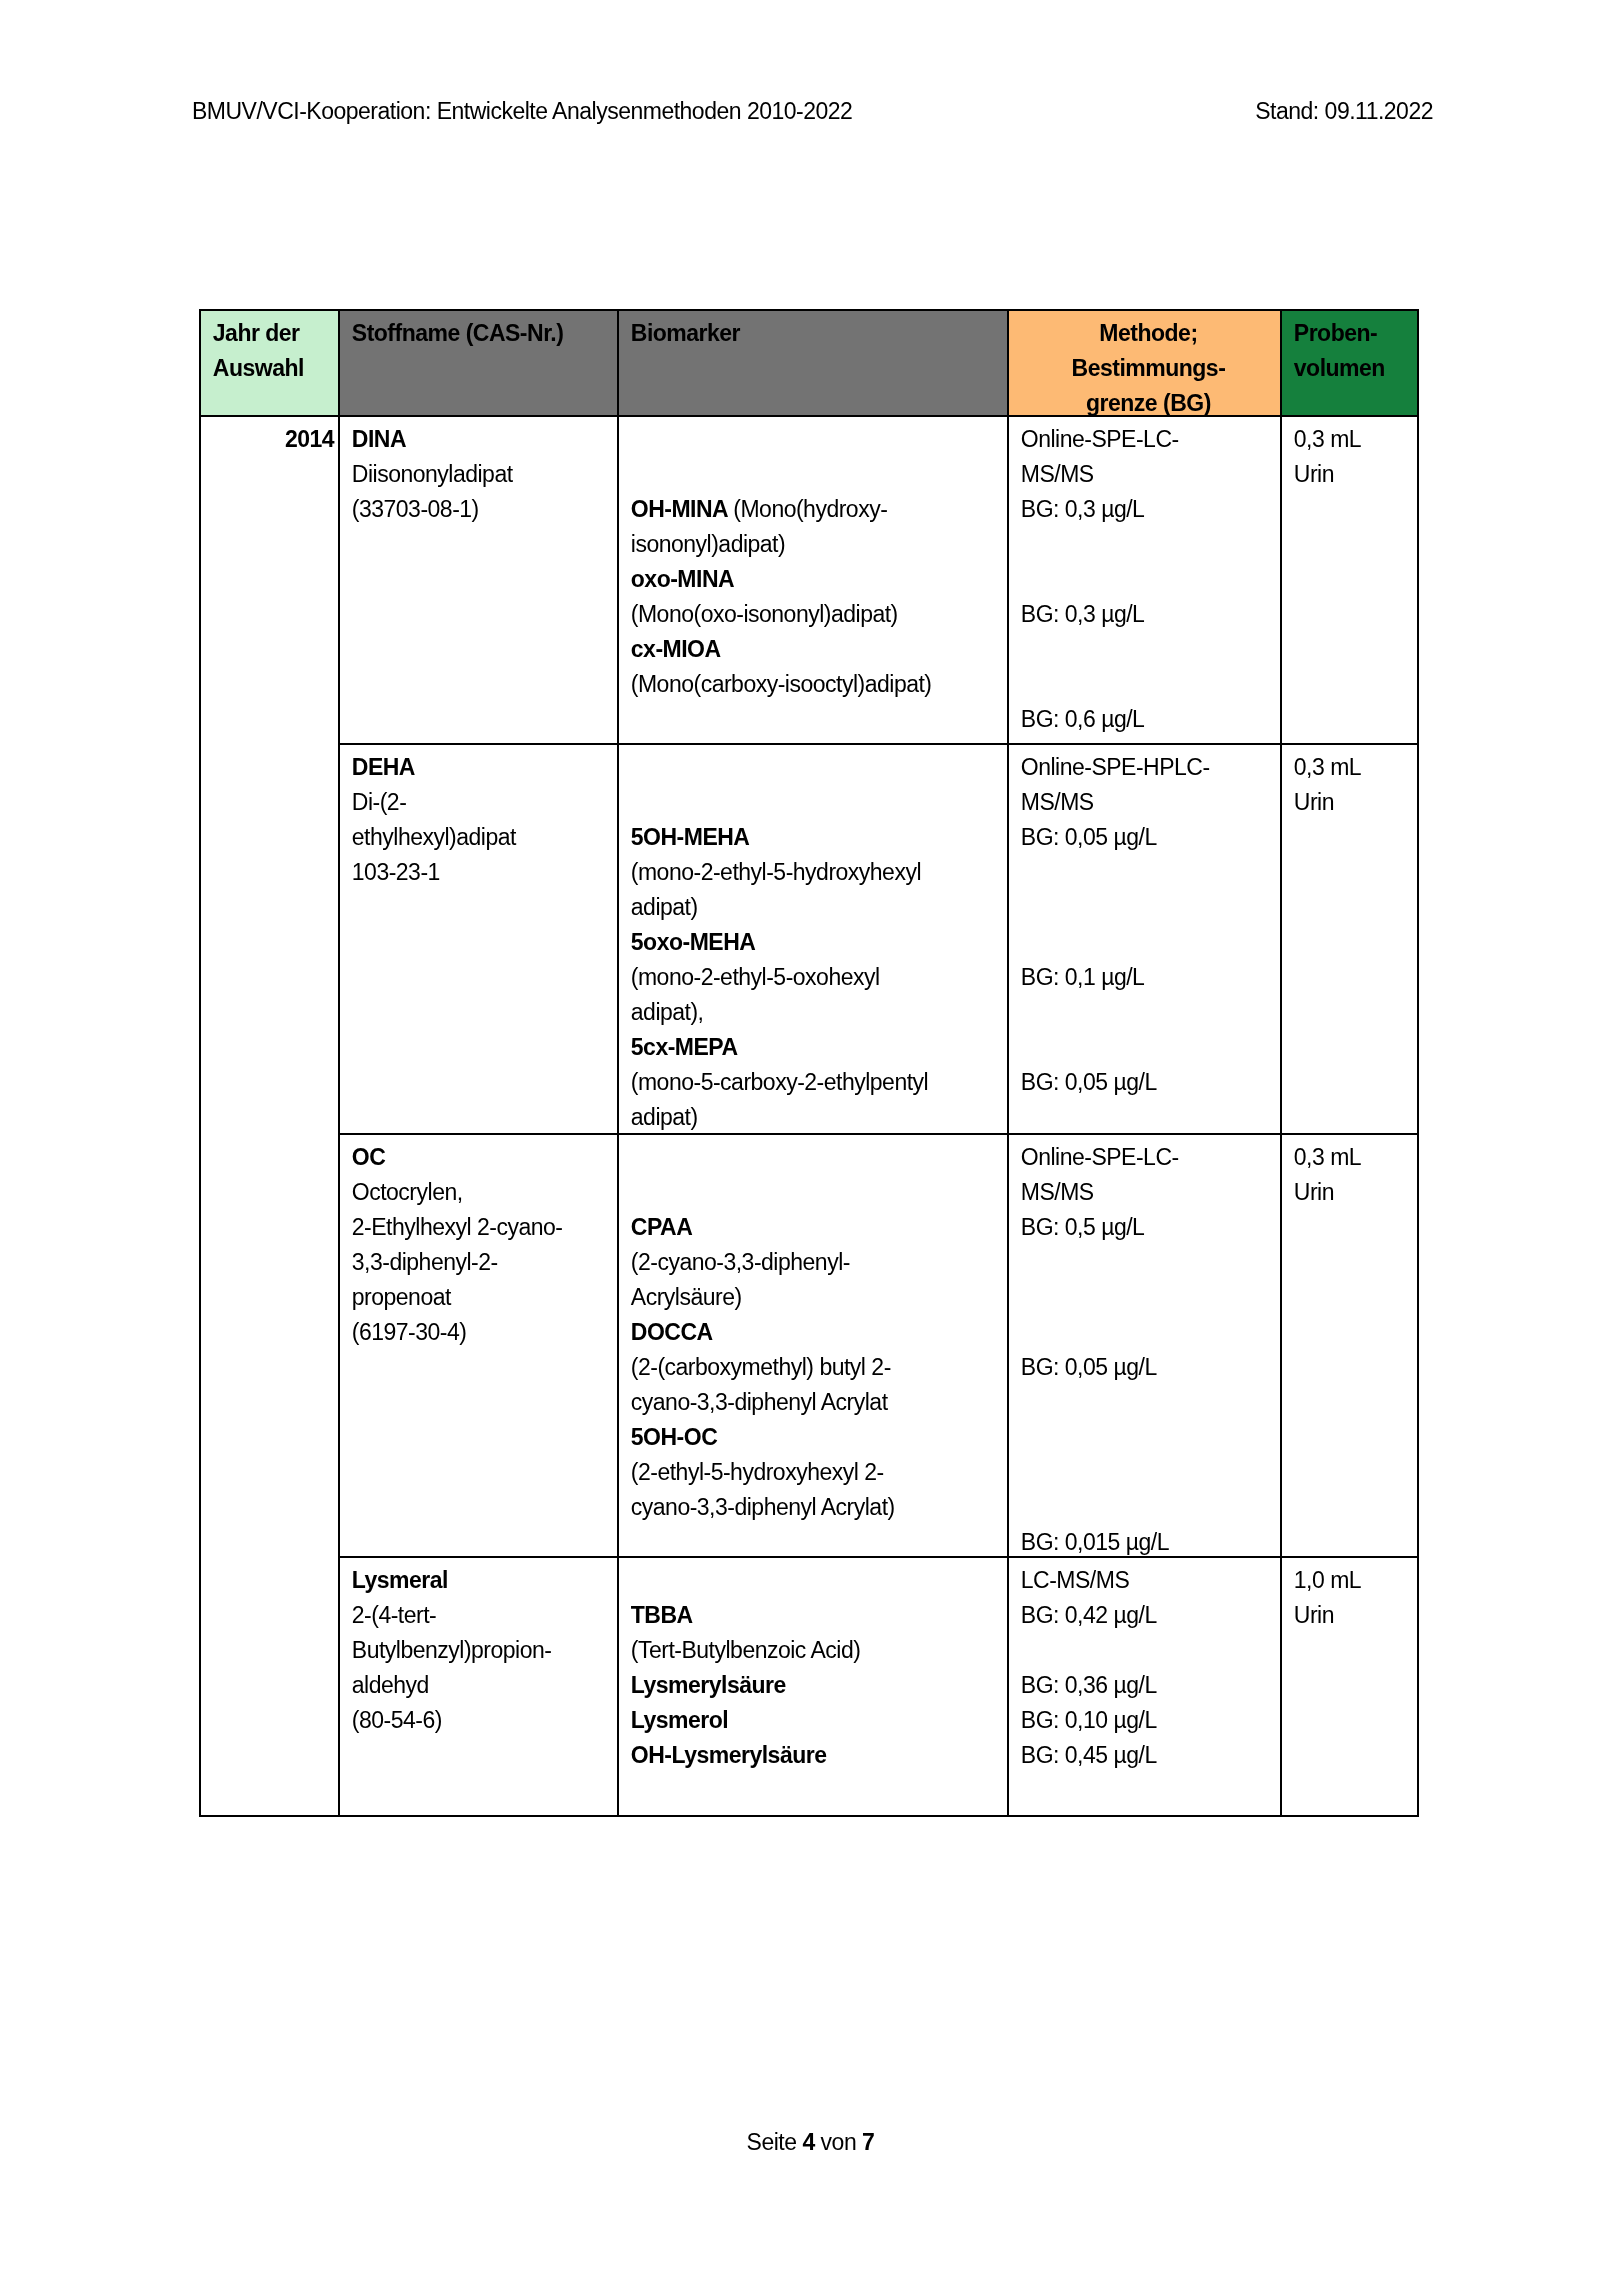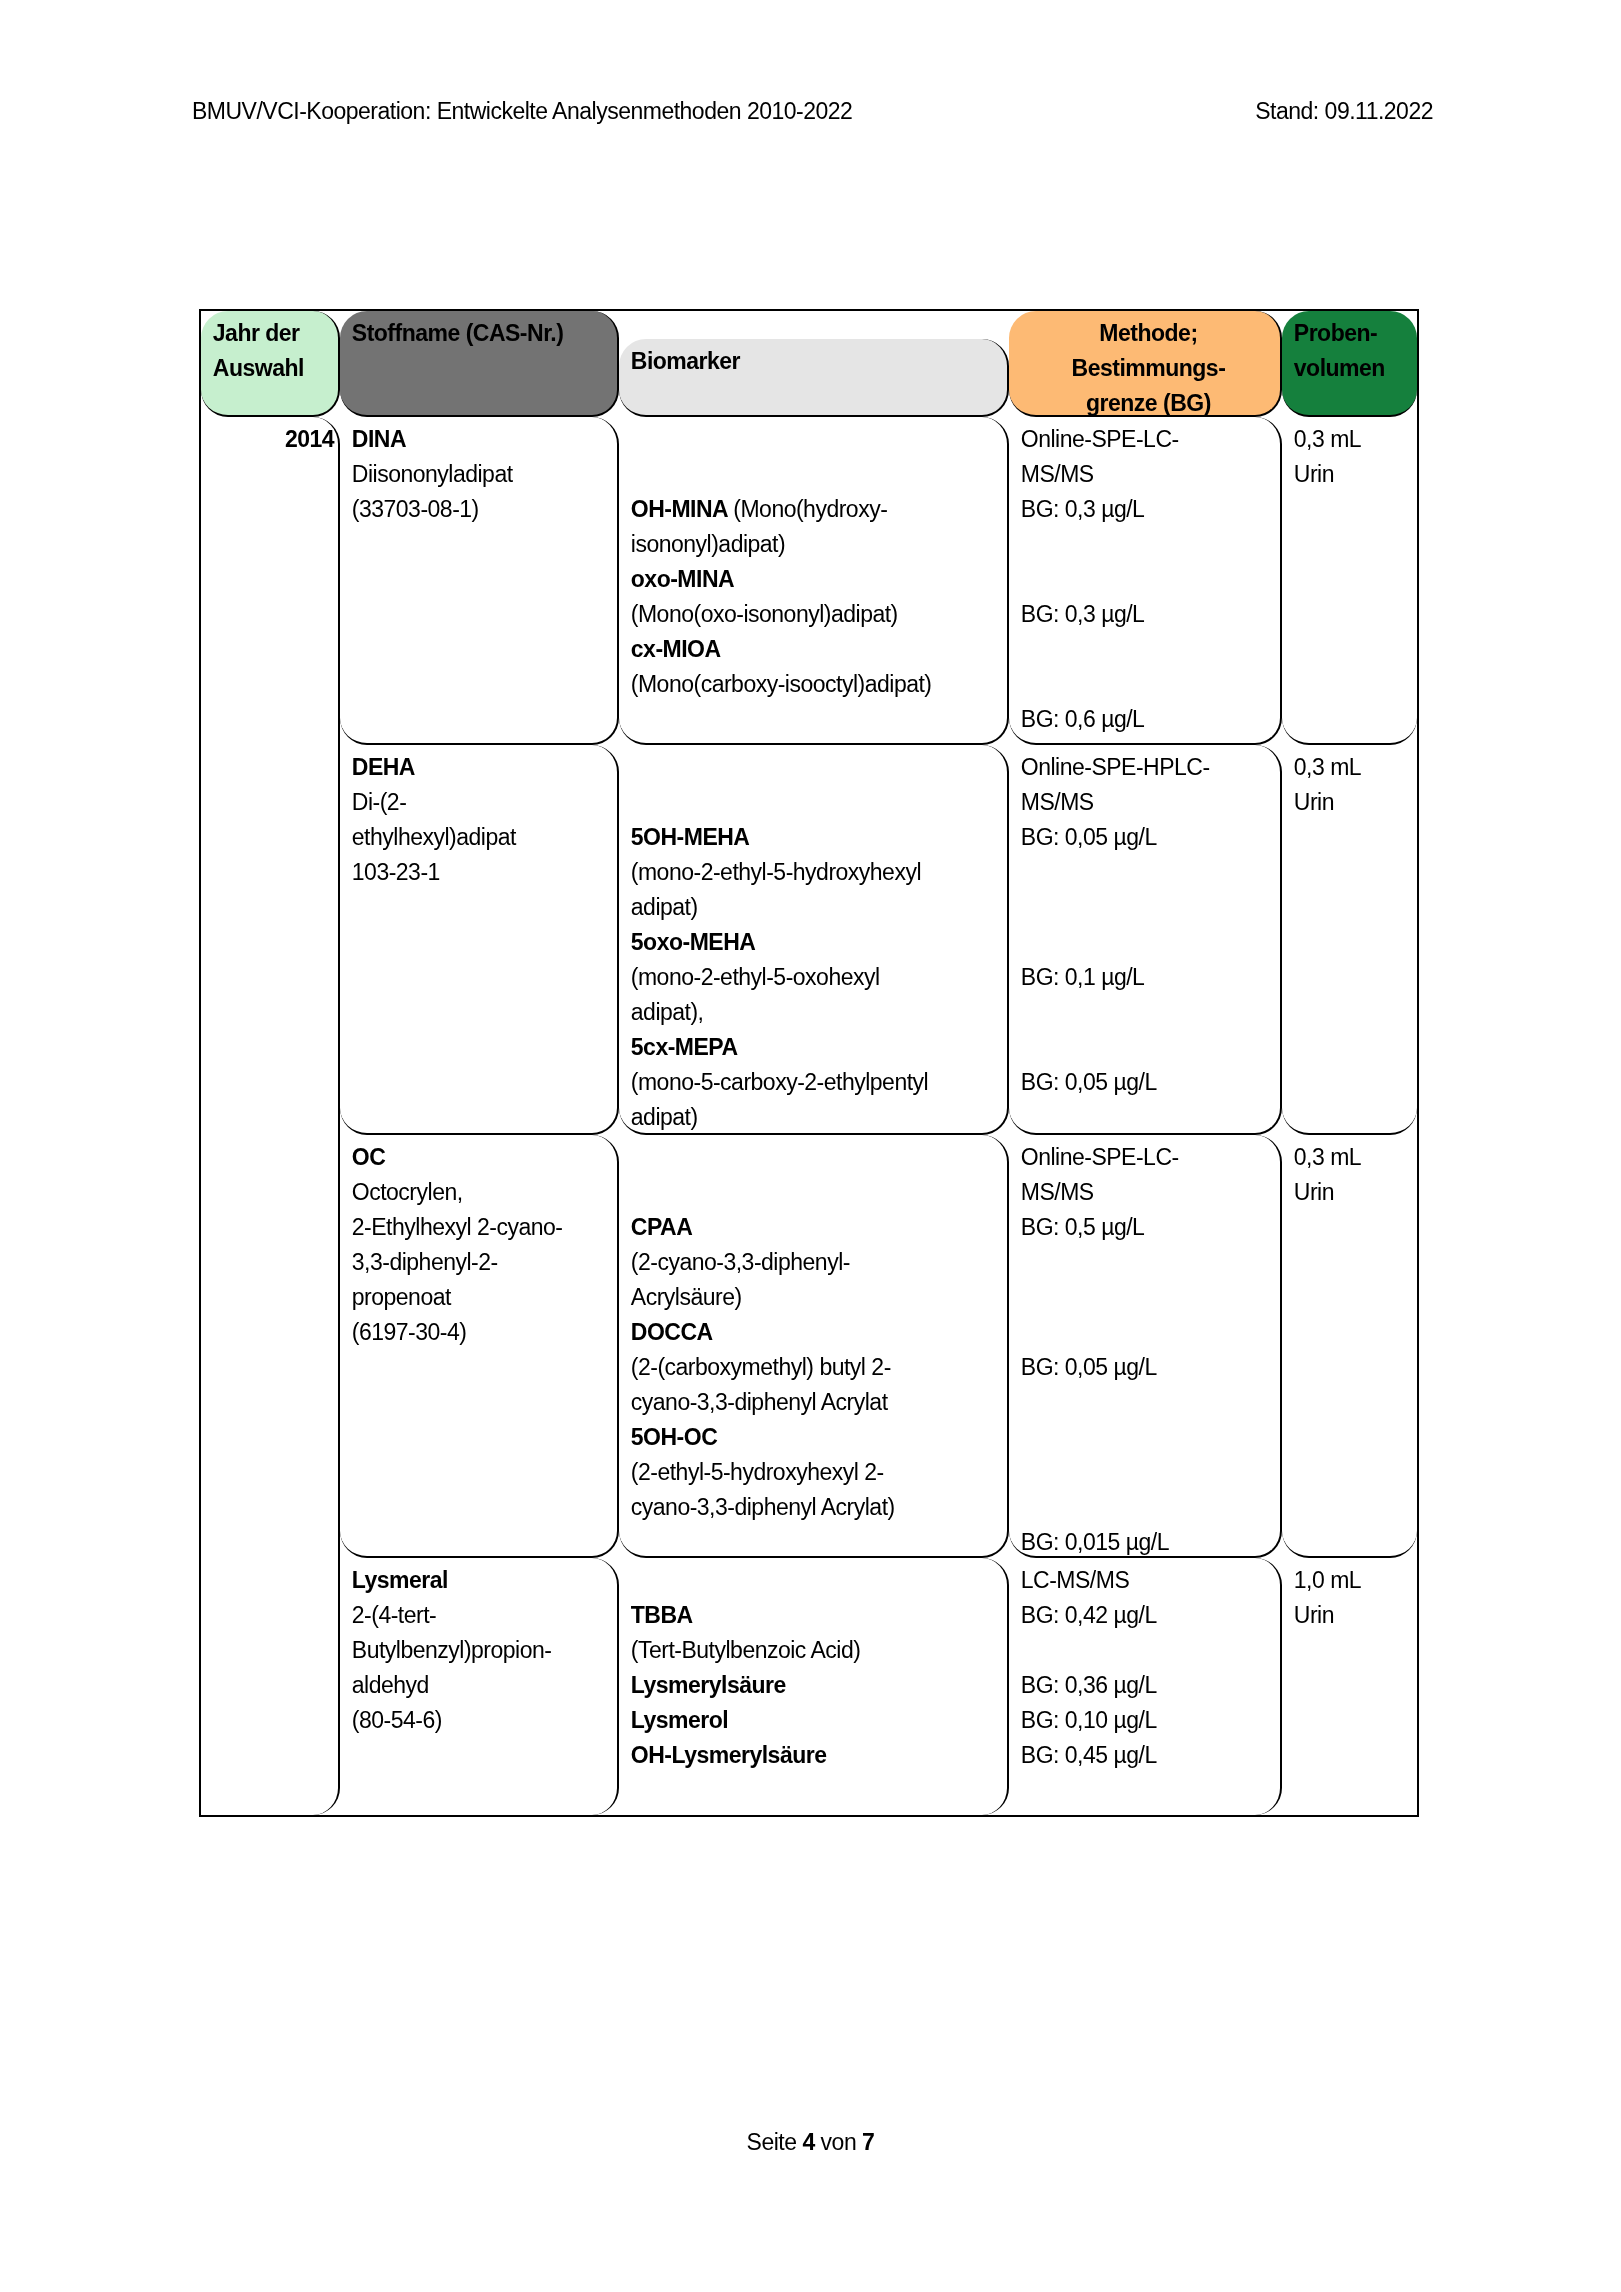--- a/index.html
+++ b/index.html
@@ -32,21 +32,20 @@
     grid-template-rows: 106px 328px 390px 423px 257px;
     border: 2.9px solid #000000;
     background: #ffffff;
   }
   .cell {
     box-sizing: border-box;
     border-right: 2px solid #000000;
     border-bottom: 2px solid #000000;
     padding: 4.9px 3.9px 0 11.8px;
     overflow: hidden;
-    border-radius: 27px;
   }
   .cell.last-col { border-right: none; }
   .cell.last-row { border-bottom: none; }
   .hdr {
     font-weight: bold;
     border-bottom: 2.9px solid #000000;
   }
   .year-cell {
     grid-column: 1;
     grid-row: 2 / span 4;
@@ -76,21 +75,21 @@
   </div>
 
   <div class="grid" id="table-grid">
       <div class="cell hdr" style="background: rgb(198, 239, 206); grid-area: 1 / 1;">
         <div class="line"><span class="b">Jahr der</span></div>
         <div class="line"><span class="b">Auswahl</span></div>
       </div>
       <div class="cell hdr" style="background: #737373; grid-area: 1 / 2;">
         <div class="line"><span class="b">Stoffname (CAS-Nr.)</span></div>
       </div>
-      <div class="cell hdr" style="background: #e5e5e5; grid-area: 1 / 3; margin-top: 28px;">
+      <div class="cell hdr" style="background: #737373; grid-area: 1 / 3;">
         <div class="line"><span class="b">Biomarker</span></div>
       </div>
       <div class="cell hdr" style="background: #fdba74; grid-area: 1 / 4; text-align: center;">
         <div class="line"><span class="b">Methode;</span></div>
         <div class="line"><span class="b">Bestimmungs-</span></div>
         <div class="line"><span class="b">grenze (BG)</span></div>
       </div>
       <div class="cell hdr last-col" style="background: #15803d; grid-area: 1 / 5;">
         <div class="line"><span class="b">Proben-</span></div>
         <div class="line"><span class="b">volumen</span></div>

